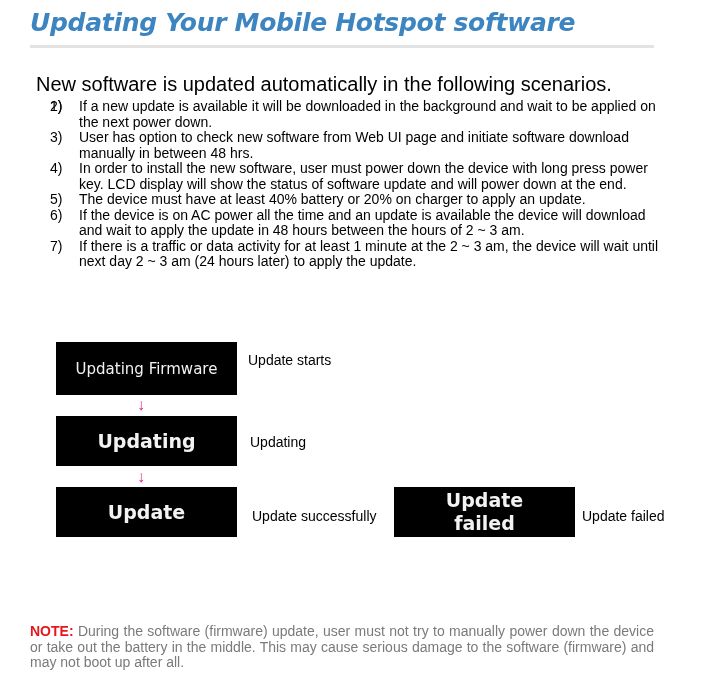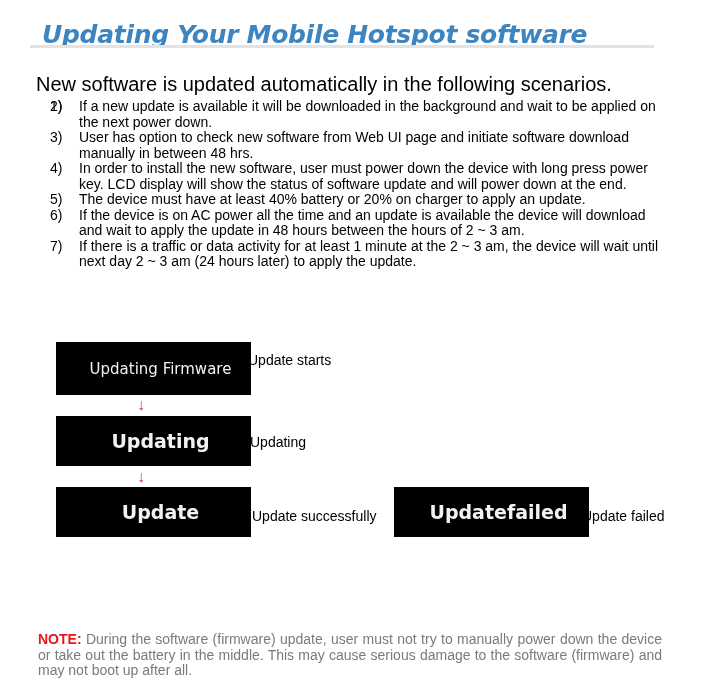--- a/index.html
+++ b/index.html
@@ -1,33 +1,33 @@
 <!DOCTYPE html>
 <html><head>
 <meta charset="utf-8">
 <style>
   html, body { margin: 0; padding: 0; background: #ffffff; }
   body { width: 711px; height: 700px; position: relative; overflow: hidden;
          font-family: "Liberation Sans", sans-serif; color: #000; }
-  .title { position: absolute; left: 30px; top: 8px; margin: 12px;
+  .title { position: absolute; left: 30px; top: 8px; margin: 0;
            font-family: "DejaVu Sans", sans-serif; font-style: italic; font-weight: bold;
            font-size: 25px; color: #3d85c0; letter-spacing: -0.3px; }
   .rule { position: absolute; left: 30px; top: 45px; width: 624px; height: 3px; background: #e3e3e3; }
   .intro { position: absolute; left: 30px; top: 67px; font-size: 20px; margin: 6px; }
   .steps { position: absolute; left: 50px; top: 99px; width: 620px; margin: 0; padding: 0; list-style: none; }
   .steps li { position: relative; padding-left: 29px; font-size: 14px; line-height: 15.5px; }
   .steps .num { position: absolute; left: 0; top: 0; }
-  .lcd { position: absolute; background: #000; color: #f2f2f2; display: flex; flex-direction: row;
-         align-items: center; justify-content: center; text-align: center; padding-left: 14px; }
+  .lcd { position: absolute; background: #000; color: #f2f2f2; display: flex; flex-direction: column;
+         align-items: center; justify-content: center; text-align: center; }
   .lcd.thin { font-family: "DejaVu Sans", sans-serif; font-size: 15px; line-height: 22px; font-weight: normal; }
   .lcd.bold { font-family: "DejaVu Sans", sans-serif; font-weight: bold; font-size: 19px; line-height: 23px; }
   .arrow { position: absolute; color: #e0288c; font-size: 16px; font-weight: bold; line-height: 14px; }
   .caption { position: absolute; font-size: 14px; }
   .note { position: absolute; left: 30px; top: 624px; width: 624px; font-size: 14px; line-height: 15.5px;
-          color: #7a7a7a; text-align: justify; margin: 8px; }
+          color: #7a7a7a; text-align: justify; margin: 0; }
   .note-label { color: #e8161b; font-weight: bold; }
 </style>
 </head>
 <body>
 
 <h1 class="title">Updating Your Mobile Hotspot software</h1>
 <div class="rule"></div>
 
 <p class="intro">New software is updated automatically in the following scenarios.</p>
 

